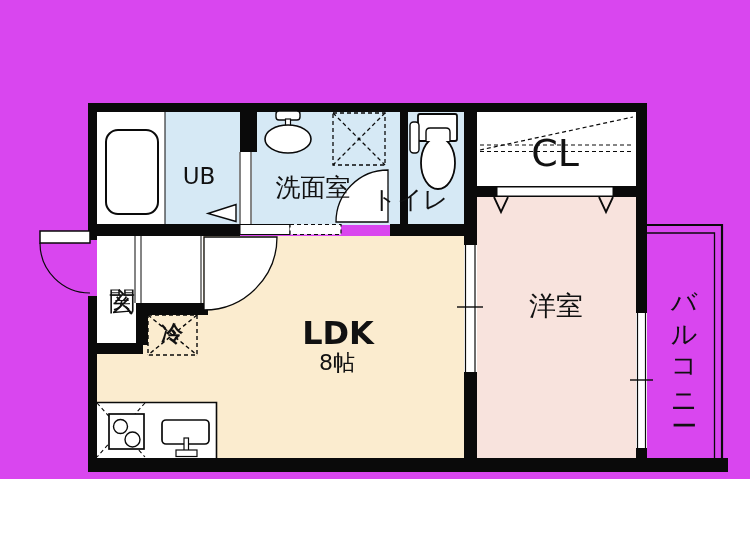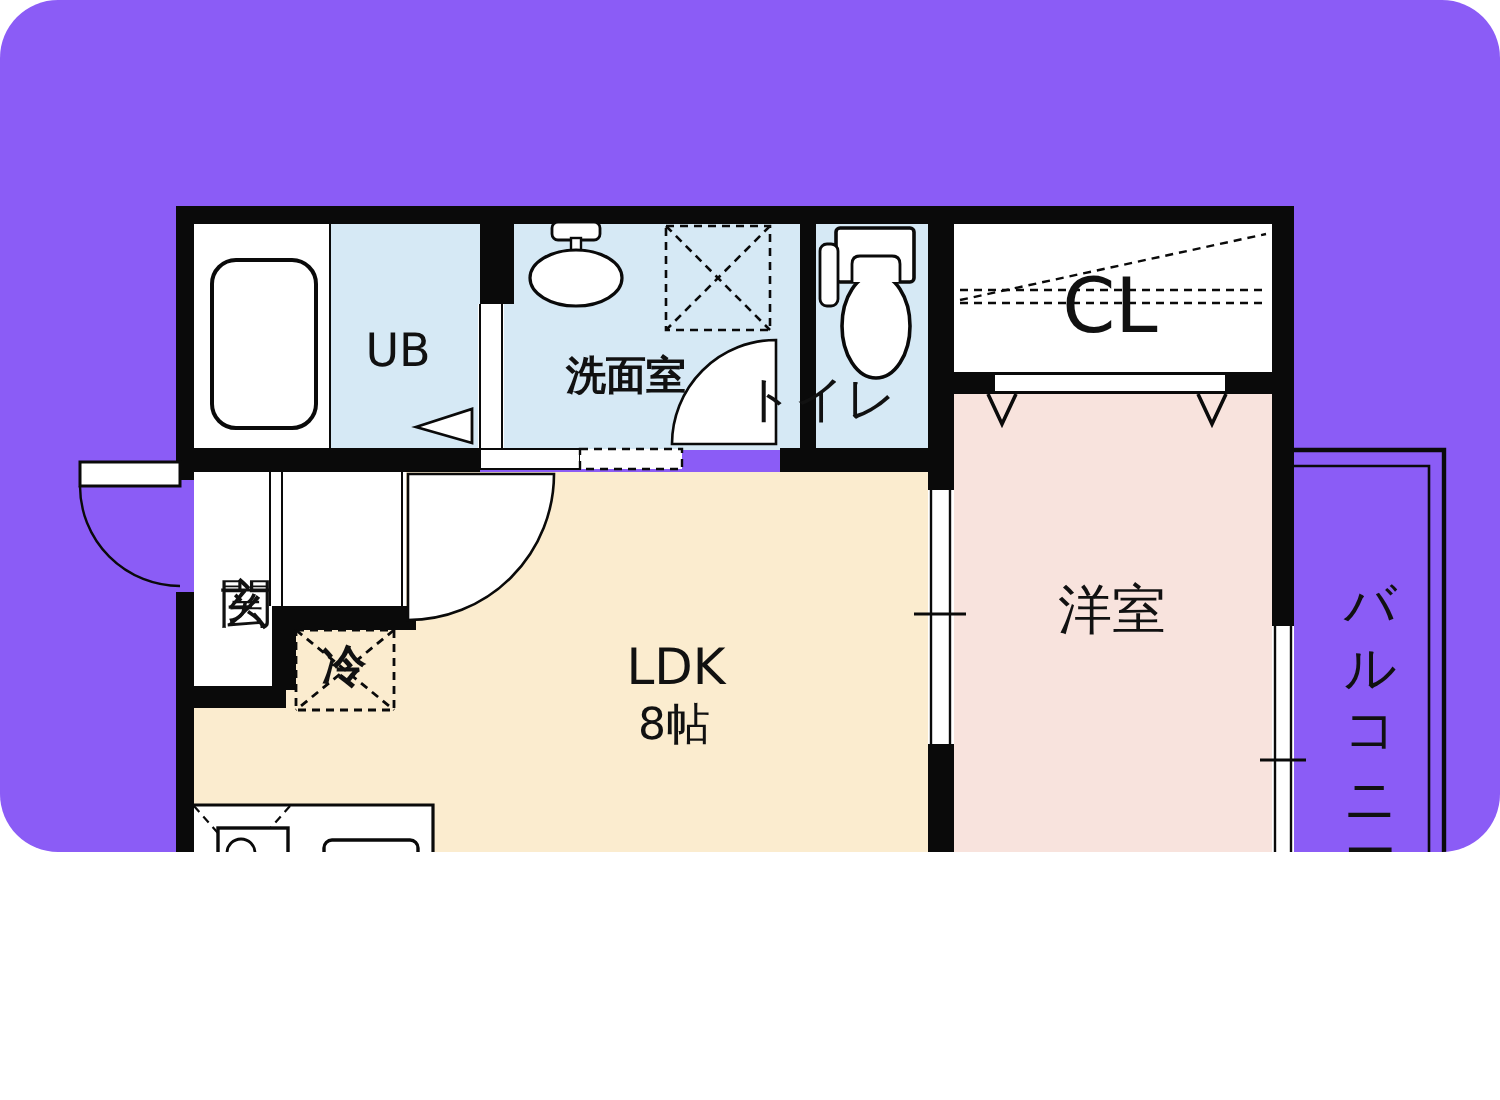--- a/index.html
+++ b/index.html
@@ -1,19 +1,18 @@
 <!DOCTYPE html>
 <html><head>
 <meta charset="utf-8">
 <style>
   html,body{margin:0;padding:0;background:#ffffff;}
   #stage{
-    position:relative;width:750px;height:426px;background:#8b5cf6;overflow:hidden;
+    position:relative;width:750px;height:479px;background:#d946ef;overflow:hidden;
     font-family:"DejaVu Sans",sans-serif;
-    border-radius:29px;
   }
   #plan-svg{position:absolute;left:0;top:0;}
   .lbl{
     position:absolute;transform:translate(-50%,-50%);
     color:#111;font-weight:500;white-space:nowrap;line-height:1.05;
     font-family:"DejaVu Sans",sans-serif;
   }
   .vert{writing-mode:vertical-rl;text-orientation:upright;letter-spacing:3px;}
 </style>
 </head>
@@ -153,29 +152,29 @@
           <rect x="162" y="420" width="47" height="24" rx="4" stroke-width="1.7"></rect>
           <rect x="184" y="438" width="4.5" height="14" stroke-width="1.2"></rect>
           <rect x="176" y="450" width="21" height="6.5" stroke-width="1.2"></rect>
         </g>
       </g>
     </g>
   </svg>
 
   <div class="lbl" style="left:199px;top:176px;font-size:23px;">UB</div>
 
-  <div class="lbl" style="left:313px;top:188px;font-size:20px;font-weight:bold;">洗面室</div>
+  <div class="lbl" style="left:313px;top:188px;font-size:25px;">洗面室</div>
 
   <div class="lbl" style="left:410px;top:200px;font-size:25px;text-align:center;">トイレ</div>
 
   <div class="lbl" style="left:555px;top:154px;font-size:38px;">CL</div>
 
   <div class="lbl vert" style="left:122px;top:269px;font-size:26px;">玄関</div>
 
-  <div class="lbl" style="left:338px;top:334px;font-size:25px;">LDK</div>
+  <div class="lbl" style="left:338px;top:334px;font-size:32px;font-weight:bold;">LDK</div>
   <div class="lbl" style="left:337px;top:363px;font-size:22px;">8帖</div>
 
   <div class="lbl" style="left:556px;top:306px;font-size:27px;">洋室</div>
 
   <div class="lbl vert" style="left:684px;top:345px;font-size:26px;letter-spacing:5px;">バルコニー</div>
 
   <div class="lbl" style="left:172px;top:334px;font-size:22px;font-weight:700;">冷</div>
 </div>
 
 </body></html>

